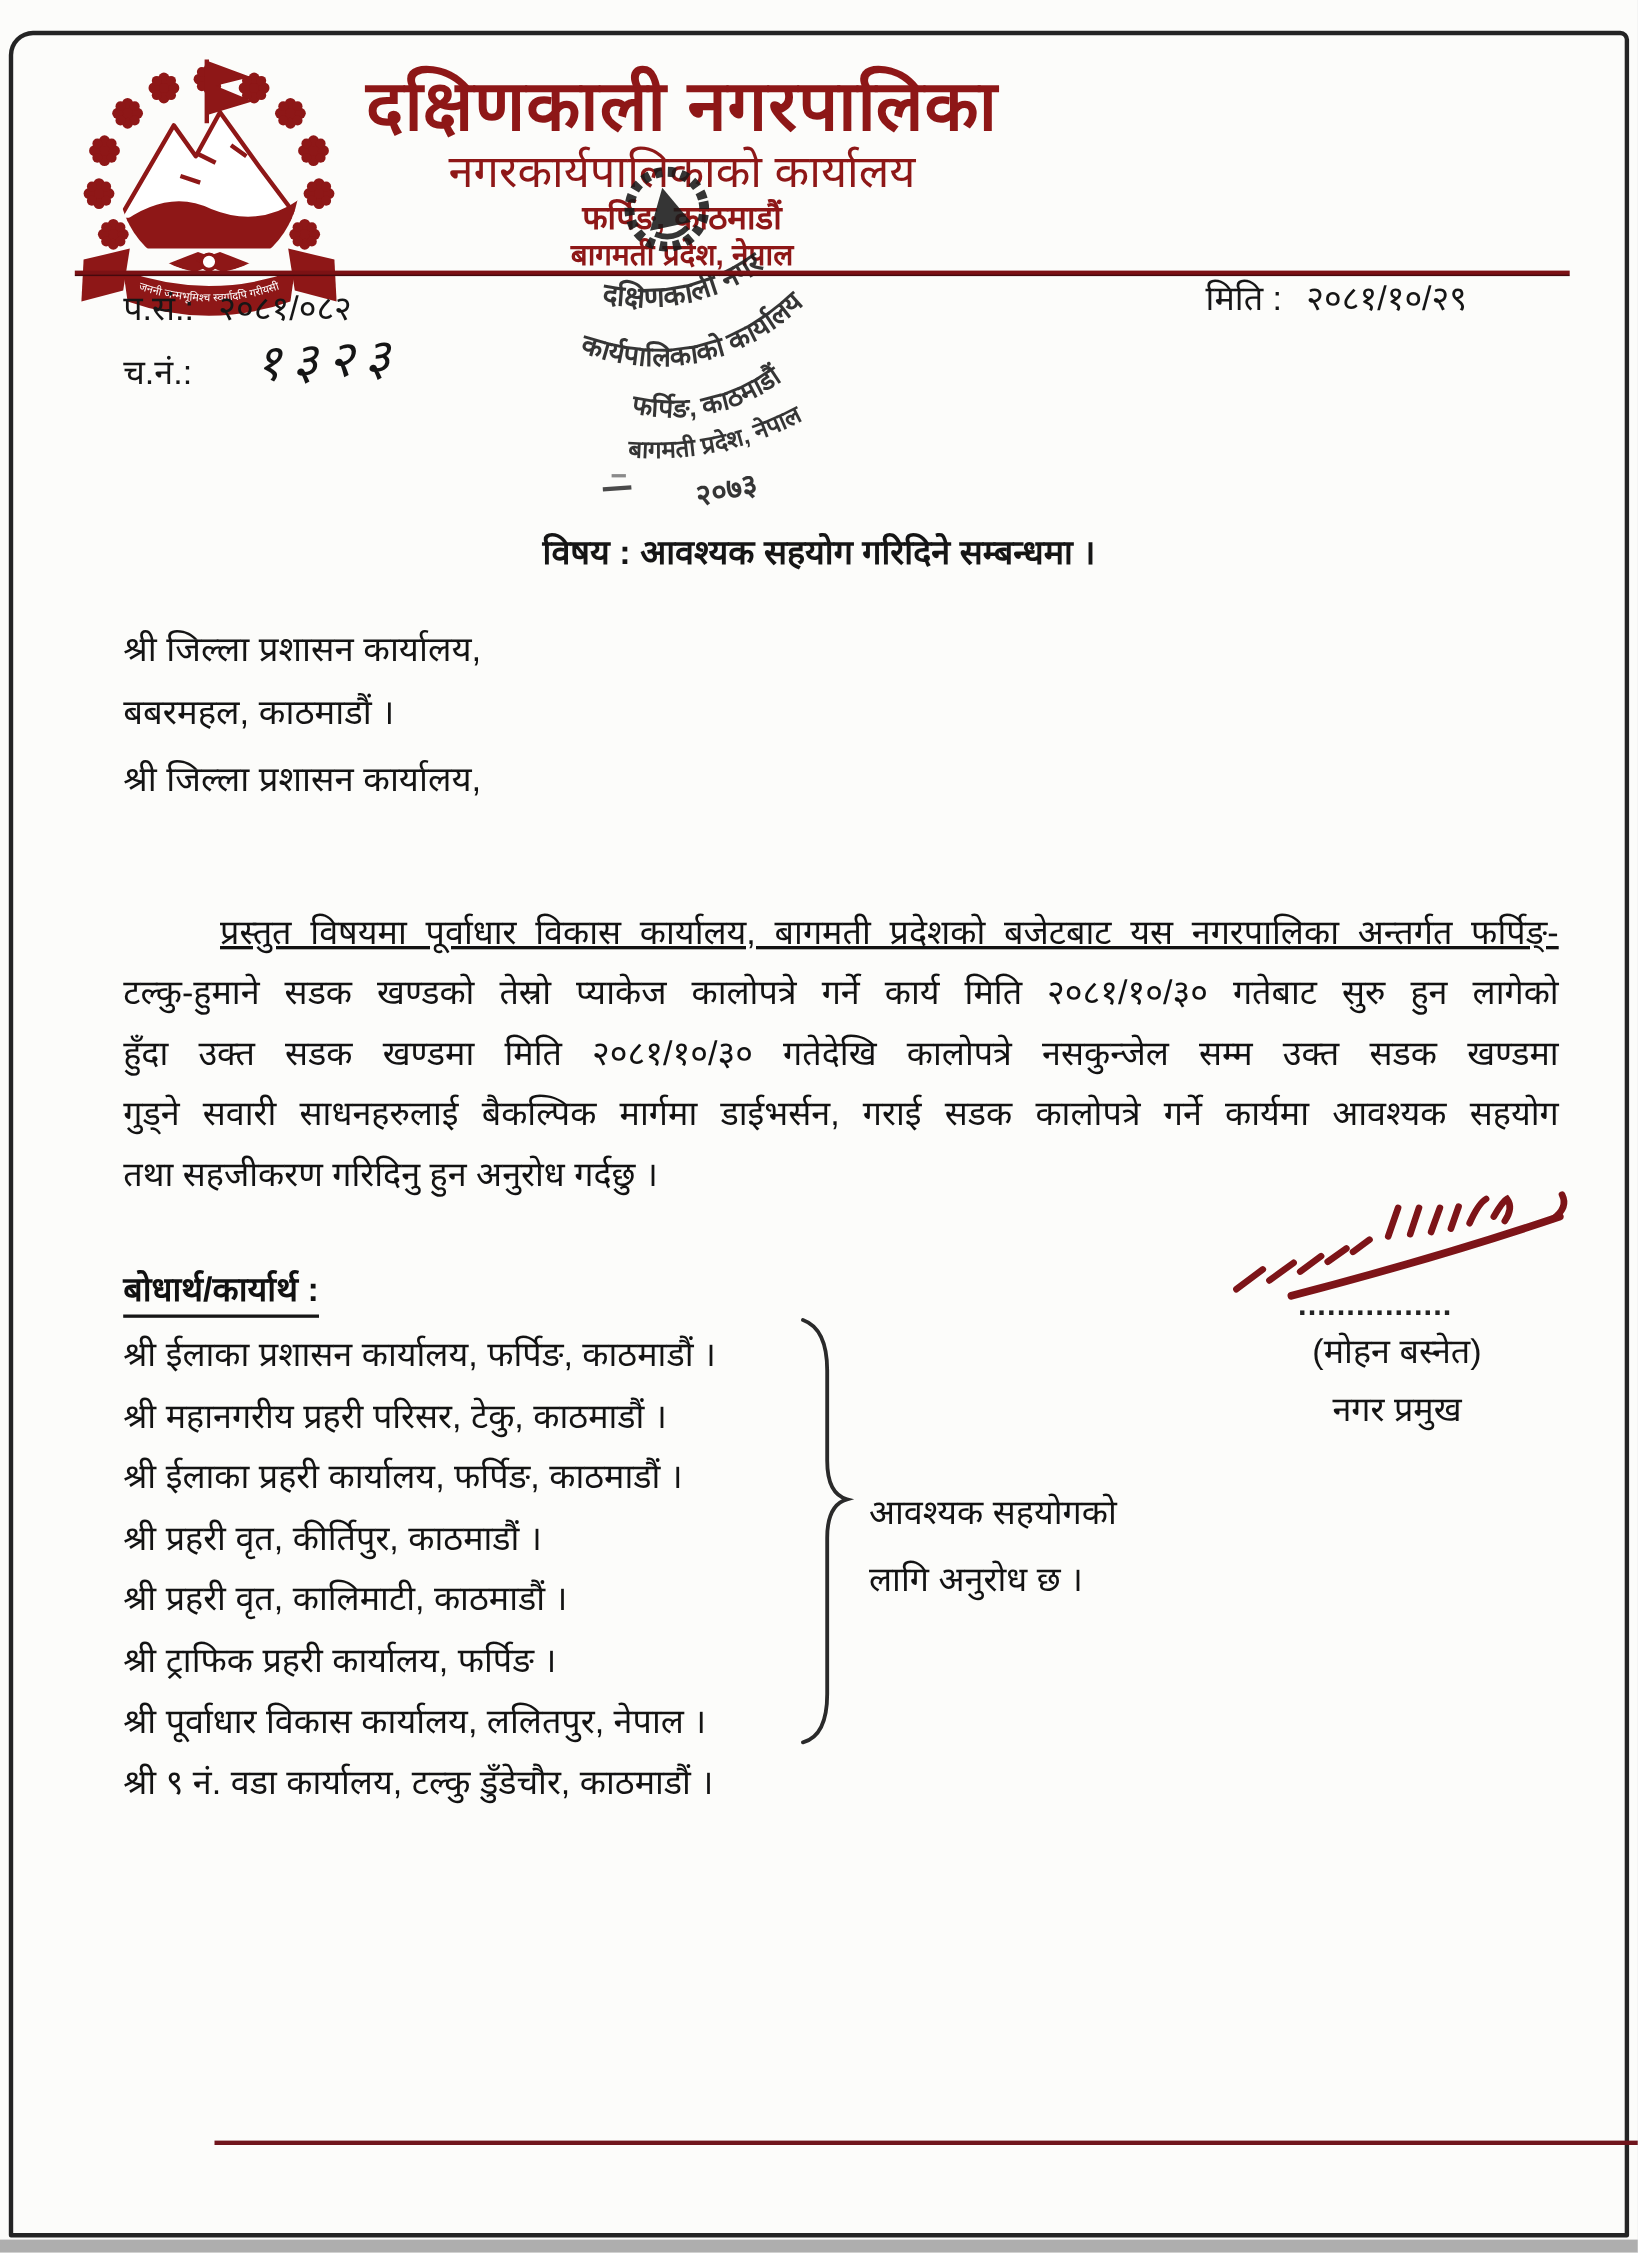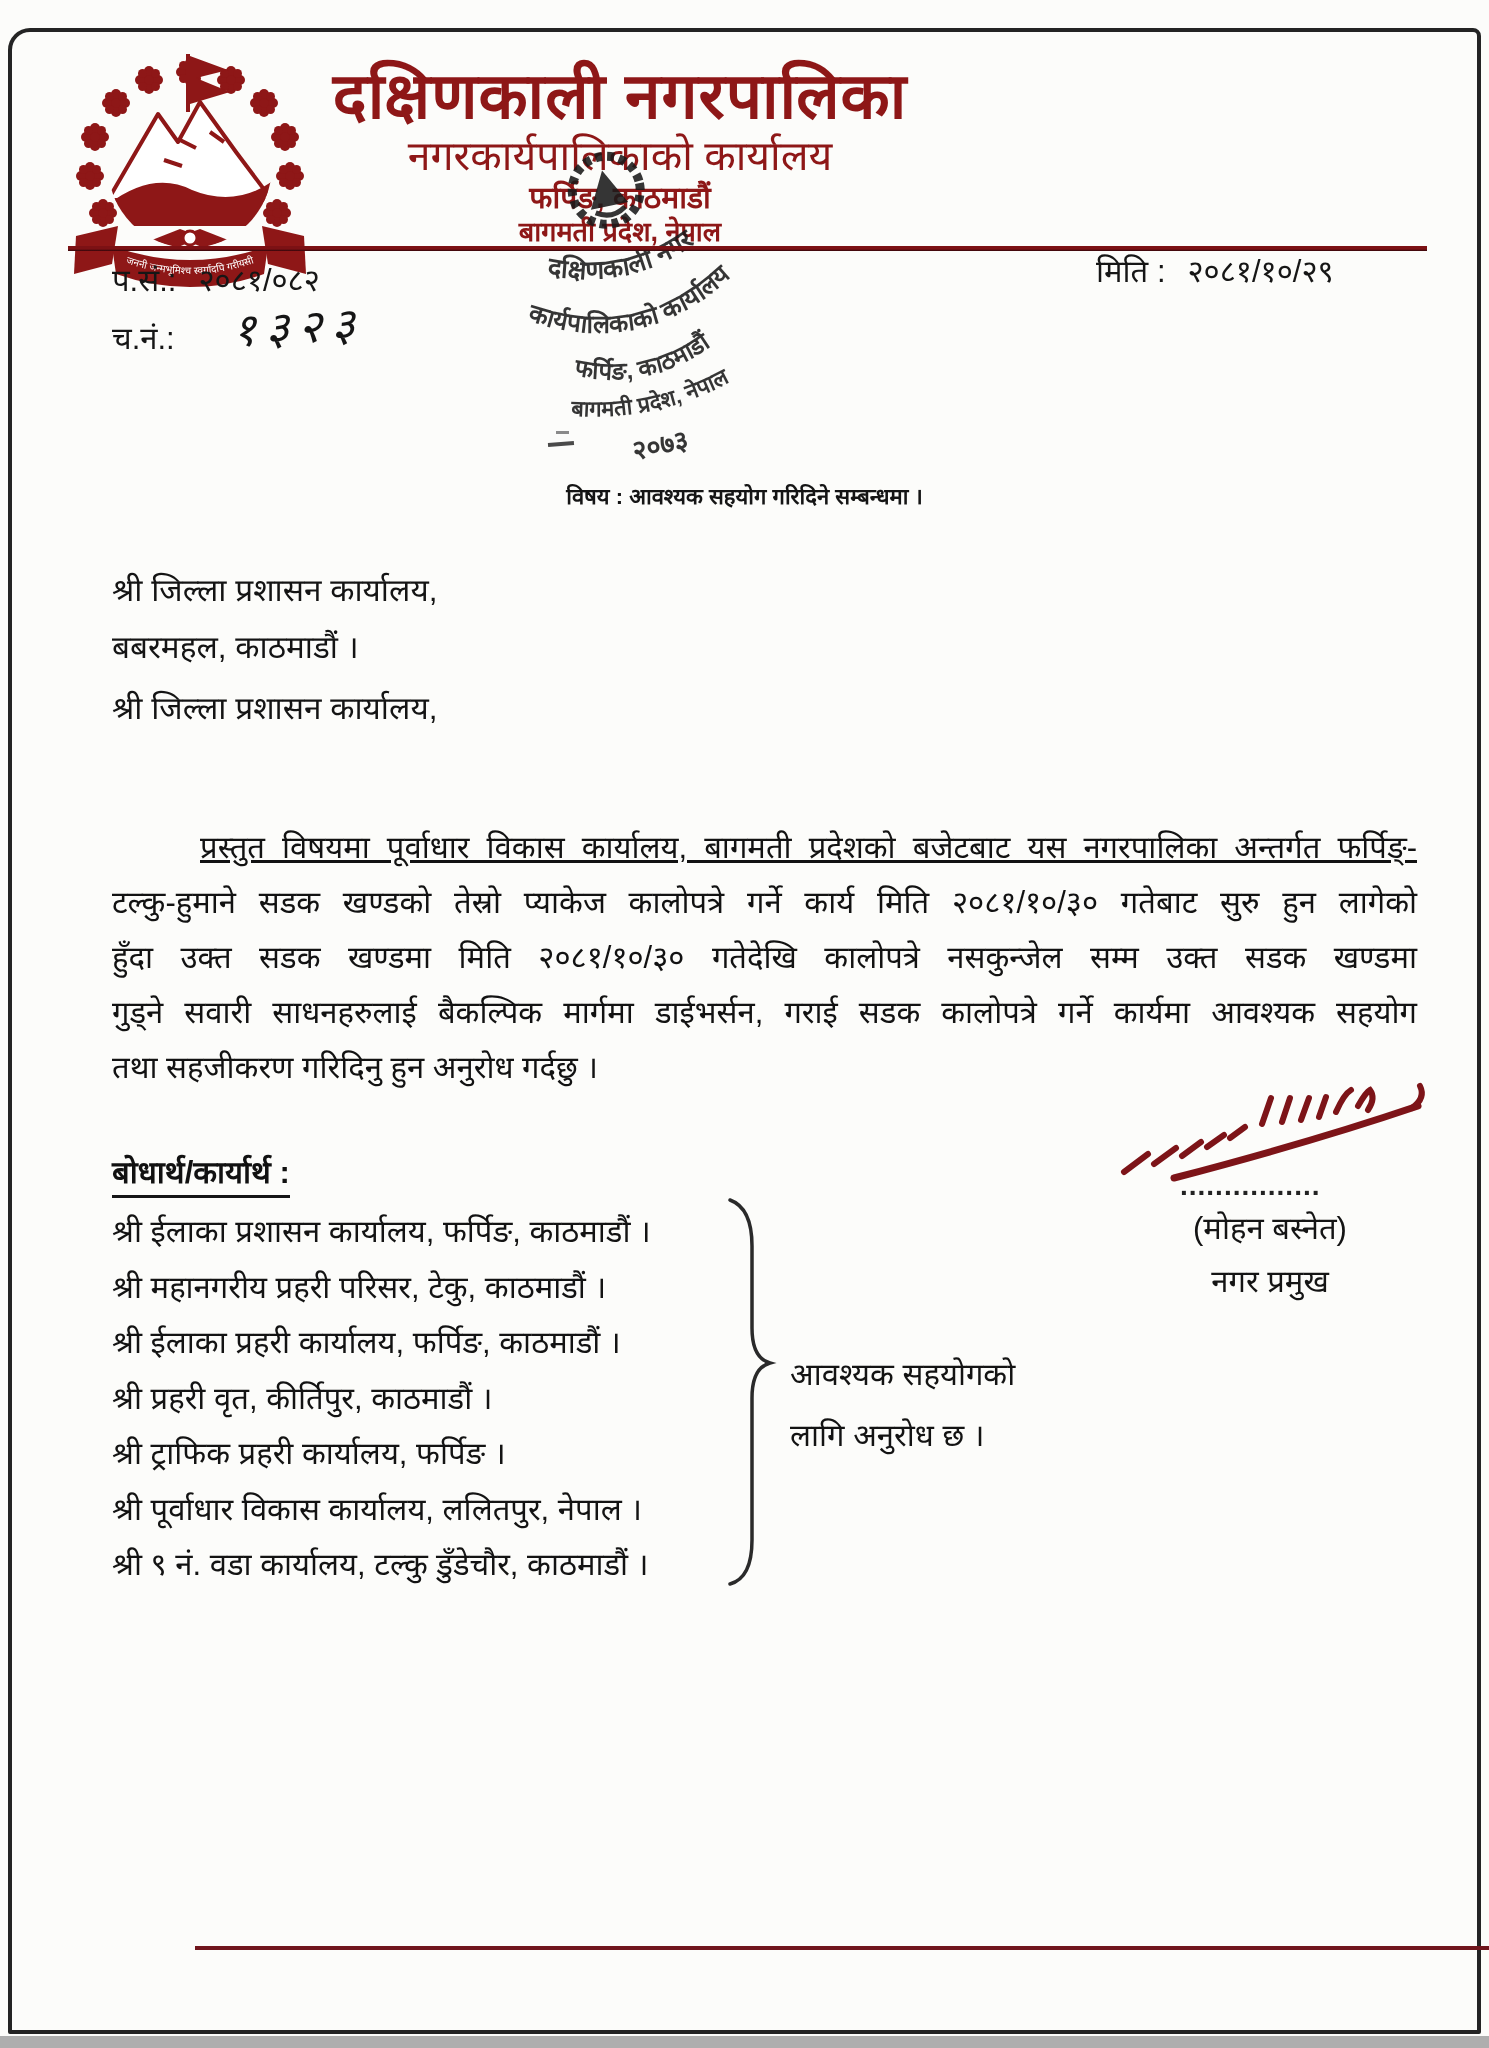--- a/index.html
+++ b/index.html
@@ -34,21 +34,21 @@
   .rule{left:68px;right:62px;top:246px;height:5px;
     background:linear-gradient(#7c1114 60%,#32060a);}
   .meta{font-size:31px;color:#161616;}
   .meta .val{margin-left:22px;}
   .handwritten{
     font-family:"DejaVu Serif",serif;font-style:italic;
     font-size:46px;letter-spacing:9px;color:#151515;
     transform:rotate(-3deg);
   }
   .subject{left:0;right:0;top:480px;text-align:center;
-    font-size:22px;font-weight:600;color:#151515;}
+    font-size:31px;font-weight:600;color:#151515;}
   .recipient{font-size:31.5px;line-height:57px;color:#141414;}
   .body-par{left:112px;top:820px;width:1305px;font-size:31px;
     line-height:55px;color:#121212;}
   .body-par .jline{text-align:justify;text-align-last:justify;}
   .body-par .first{text-indent:88px;text-decoration:underline;}
   .body-par .last{text-align-last:left;}
   .sig-dots{left:1180px;top:1170px;font-size:28px;font-weight:700;
     letter-spacing:1px;color:#222;}
   .sig-block{left:1135px;top:1202px;width:270px;text-align:center;
     font-size:31px;line-height:53px;color:#141414;}
@@ -217,20 +217,21 @@
     <div>(मोहन बस्नेत)</div>
     <div>नगर प्रमुख</div>
   </div>
 
   <div class="abs cc-head">बोधार्थ/कार्यार्थ :</div>
   <div class="abs cc-list">
     <div>श्री ईलाका प्रशासन कार्यालय, फर्पिङ, काठमाडौं ।</div>
     <div>श्री महानगरीय प्रहरी परिसर, टेकु, काठमाडौं ।</div>
     <div>श्री ईलाका प्रहरी कार्यालय, फर्पिङ, काठमाडौं ।</div>
     <div>श्री प्रहरी वृत, कीर्तिपुर, काठमाडौं ।</div>
+    <div>श्री प्रहरी वृत, कालिमाटी, काठमाडौं ।</div>
     <div>श्री ट्राफिक प्रहरी कार्यालय, फर्पिङ ।</div>
     <div>श्री पूर्वाधार विकास कार्यालय, ललितपुर, नेपाल ।</div>
     <div>श्री ९ नं. वडा कार्यालय, टल्कु डुँडेचौर, काठमाडौं ।</div>
   </div>
 
   <svg class="abs" style="left:718px;top:1196px" width="60" height="392" viewBox="0 0 60 392">
     <path d="M12,4 Q34,12 34,50 L34,132 Q34,162 52,167 Q34,172 34,202 L34,344 Q34,382 12,388" fill="none" stroke="#2a2a2a" stroke-width="3.5" stroke-linecap="round"></path>
   </svg>
   <div class="abs cc-note">
     <div>आवश्यक सहयोगको</div>

